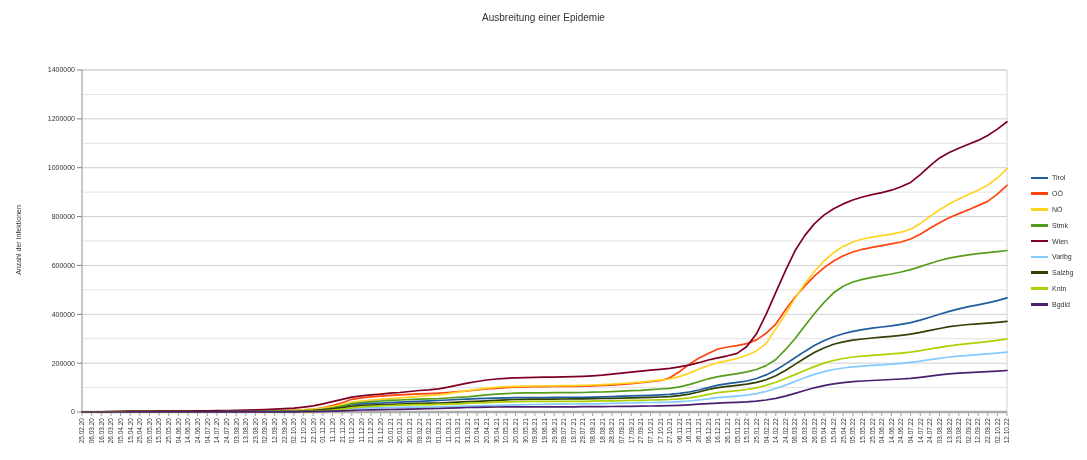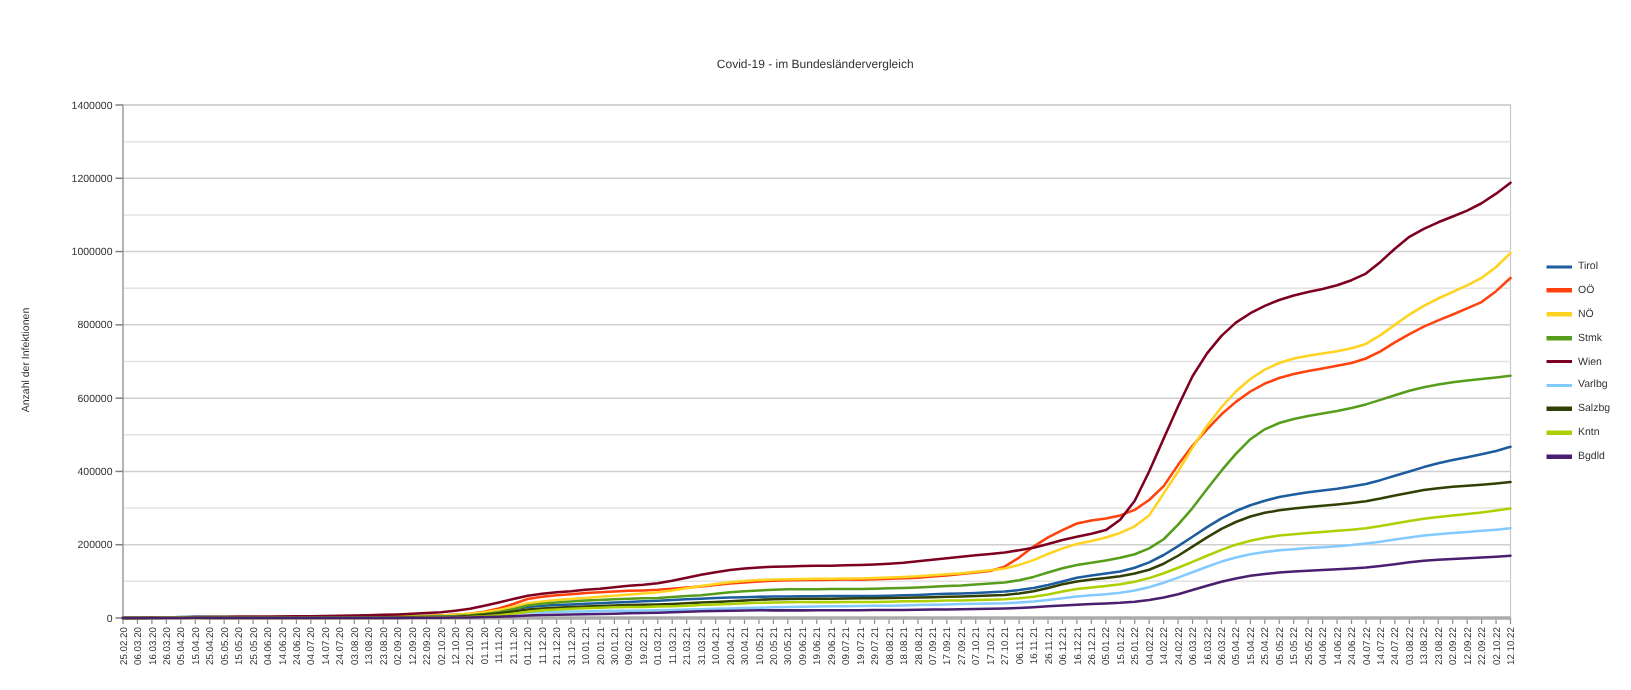--- a/index.html
+++ b/index.html
@@ -14,21 +14,21 @@
   svg{position:absolute;top:0;left:0;}
   #legend{position:absolute;left:1031px;top:170px;}
   .legend-item{display:flex;align-items:center;height:15.8px;}
   .legend-swatch{width:17px;height:2.5px;flex:0 0 17px;}
   .legend-label{margin-left:4px;font-size:7px;color:#333;white-space:nowrap;line-height:1;}
 </style>
 </head>
 <body>
 
 <div id="stage">
-  <div class="subtitle">Covid-19 - im Bundesländervergleich</div>
+  <div class="title">Ausbreitung einer Epidemie</div>
   <div class="y-title">Anzahl der Infektionen</div>
   <svg id="plot" width="1087" height="460" viewBox="0 0 1087 460">
       <rect x="82" y="70" width="925" height="342" fill="#ffffff" stroke="#c8c8c8" stroke-width="0.8"></rect>
       <line x1="82" y1="387.57142857142856" x2="1007" y2="387.57142857142856" stroke="#e3e3e3" stroke-width="1"></line>
       <line x1="82" y1="363.14285714285717" x2="1007" y2="363.14285714285717" stroke="#cfcfcf" stroke-width="1"></line>
       <line x1="82" y1="338.7142857142857" x2="1007" y2="338.7142857142857" stroke="#e3e3e3" stroke-width="1"></line>
       <line x1="82" y1="314.2857142857143" x2="1007" y2="314.2857142857143" stroke="#cfcfcf" stroke-width="1"></line>
       <line x1="82" y1="289.8571428571429" x2="1007" y2="289.8571428571429" stroke="#e3e3e3" stroke-width="1"></line>
       <line x1="82" y1="265.42857142857144" x2="1007" y2="265.42857142857144" stroke="#cfcfcf" stroke-width="1"></line>
       <line x1="82" y1="241" x2="1007" y2="241" stroke="#e3e3e3" stroke-width="1"></line>

